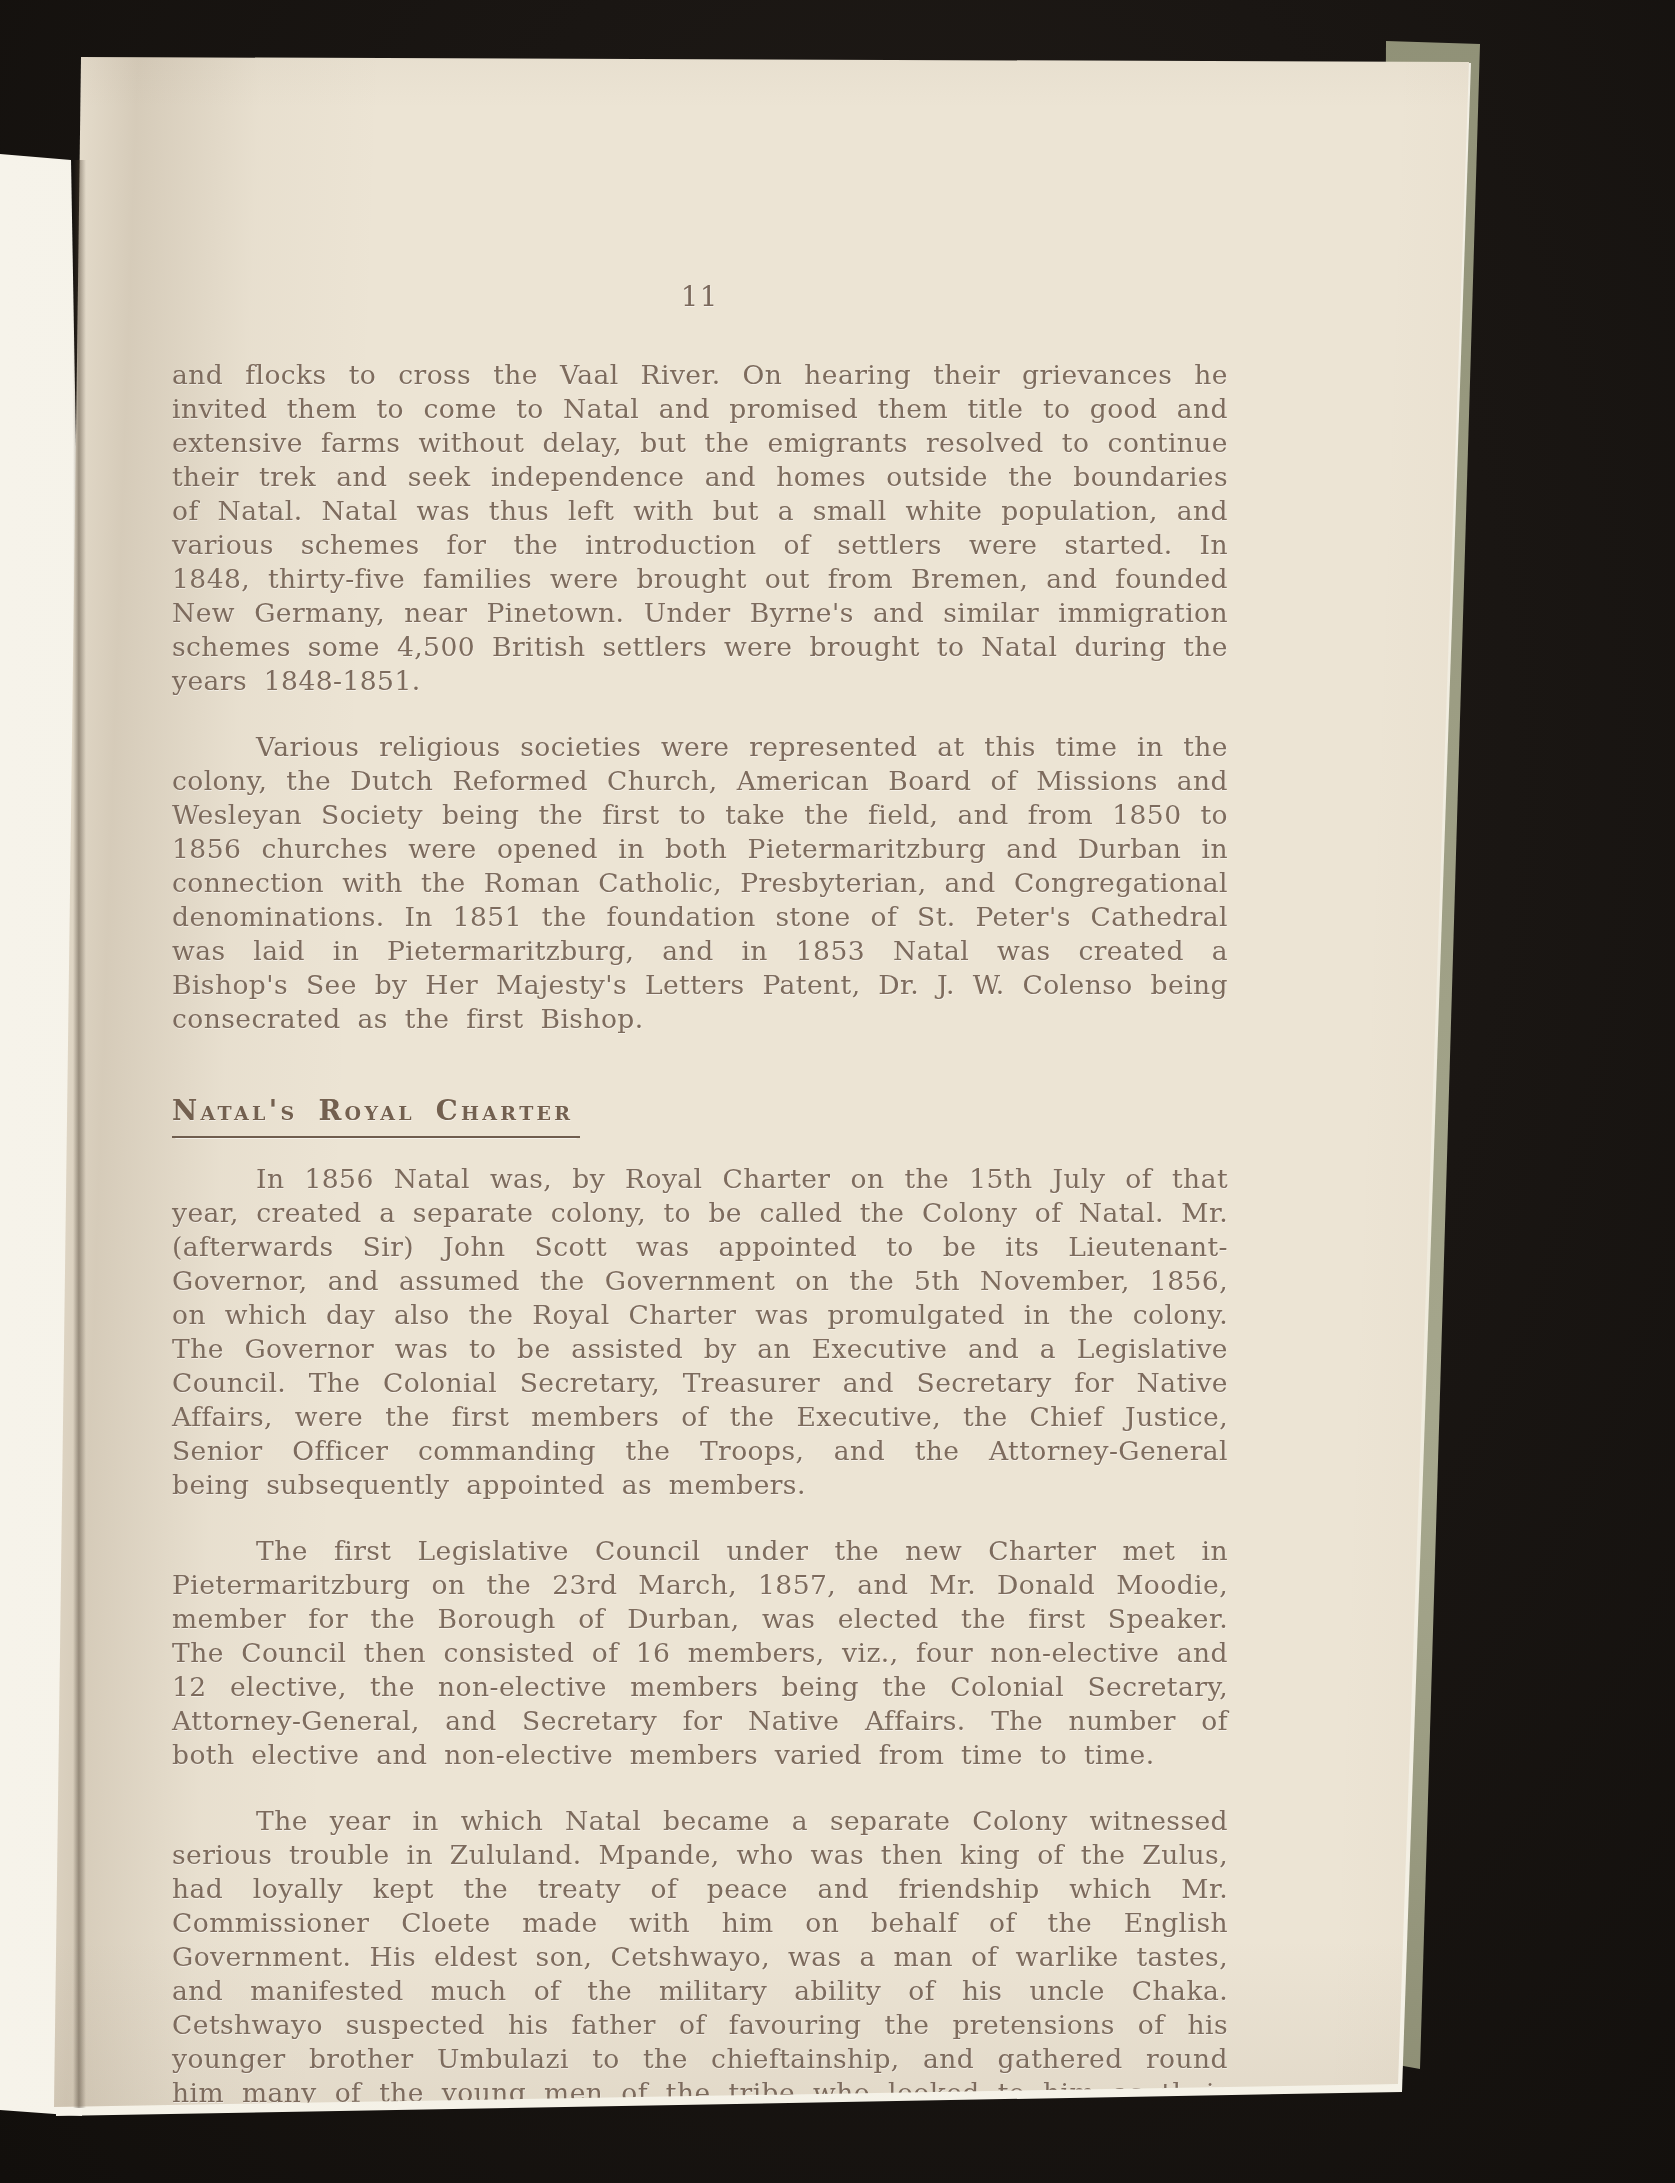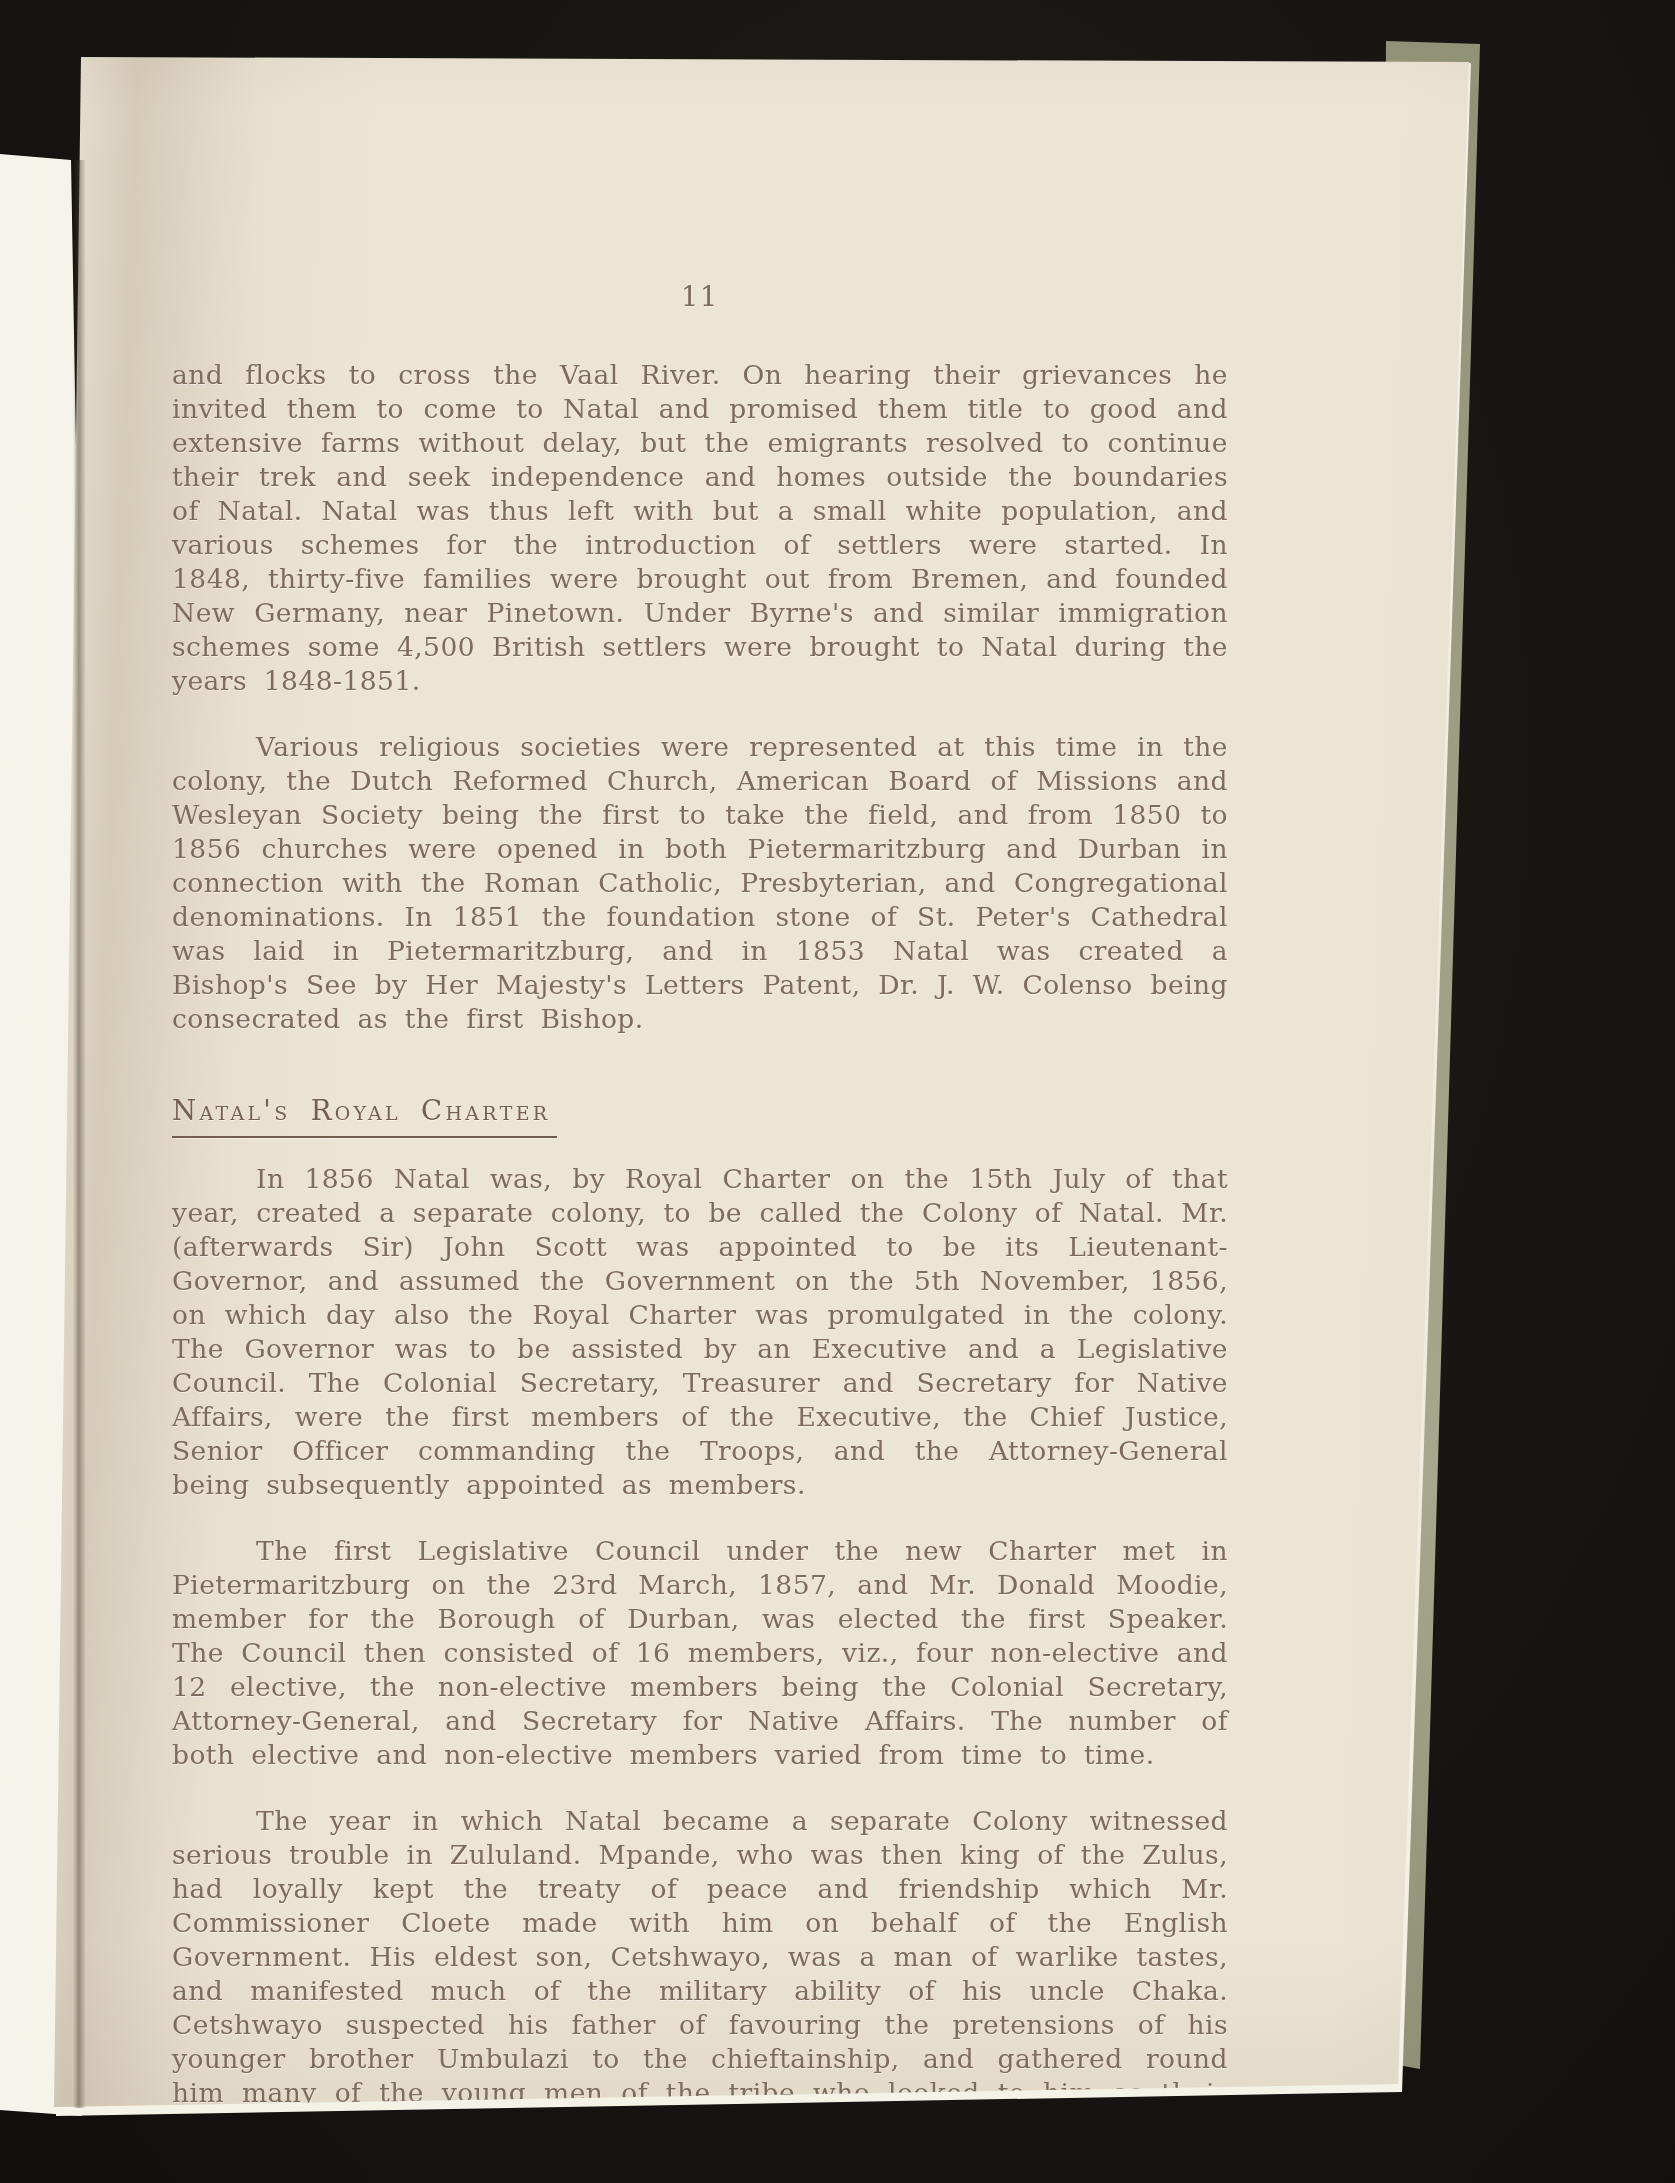--- a/index.html
+++ b/index.html
@@ -96,20 +96,21 @@
     font-variant: small-caps;
     letter-spacing: 0.12em;
     color: #73604f;
     text-align: left;
   }
   .heading .heading-text {
     display: inline-block;
     padding: 0 6.8px 5.8px 0;
     border-bottom: 2.9px solid #6f5d4e;
     box-shadow: 0 4.4px 0 -3.4px rgba(255,255,255,0.55);
+    font-weight: bold;
   }
 </style>
 </head>
 <body>
 
 <div class="photo">
 
   <div class="layer cover-edge"></div>
 
   <div class="layer under-sheet"></div>

